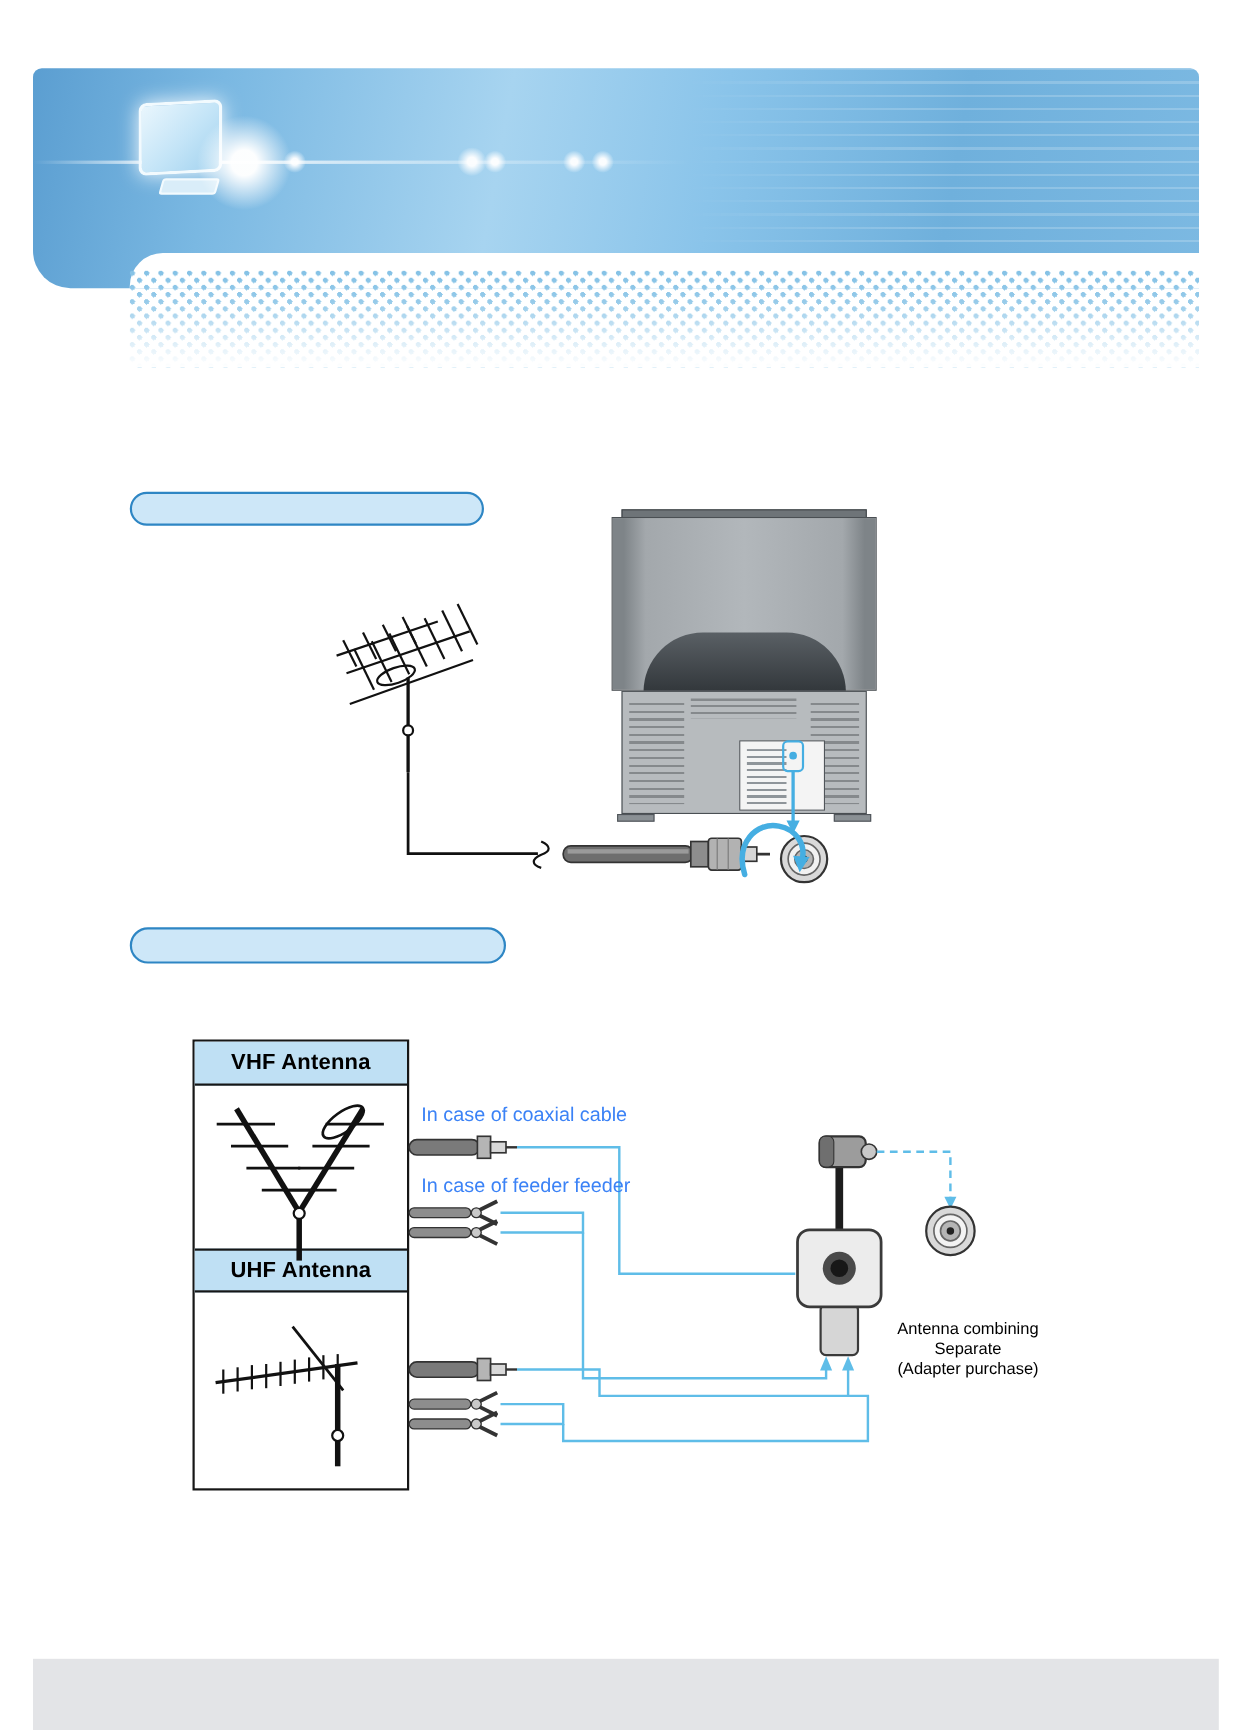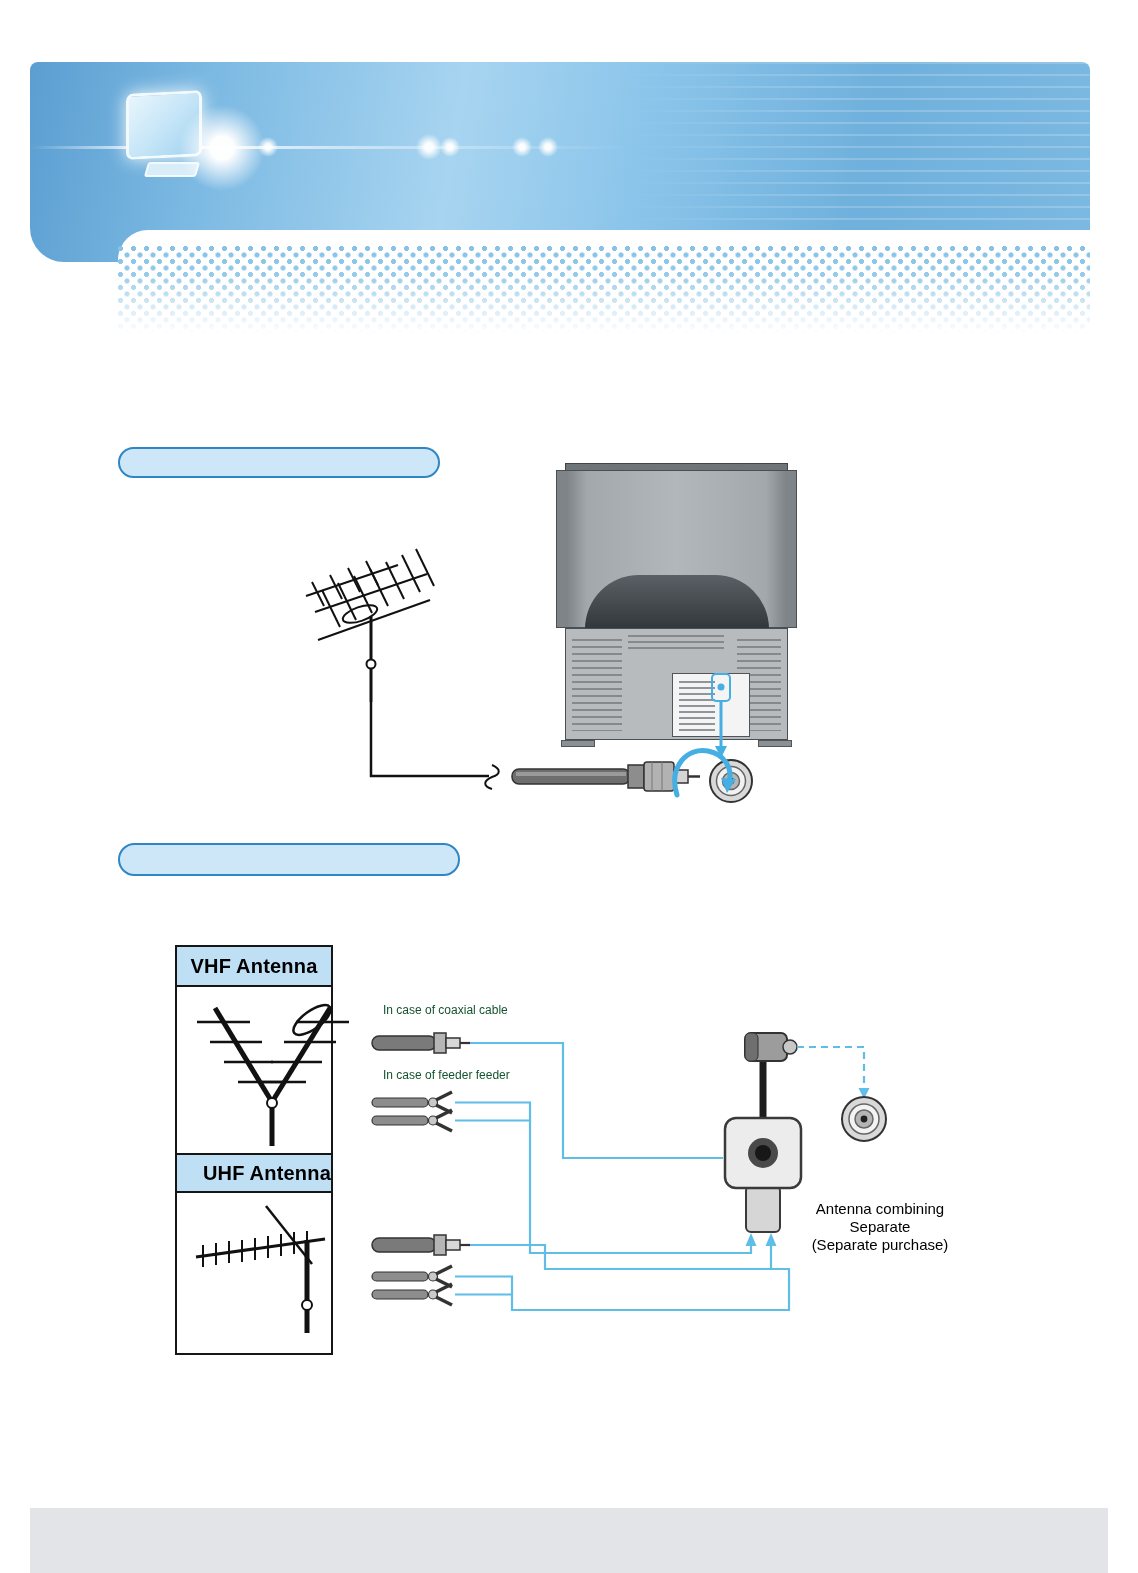--- a/index.html
+++ b/index.html
@@ -97,33 +97,33 @@
   .vents-mid{position:absolute;left:62px;top:6px;width:96px;height:18px;
     background:repeating-linear-gradient(to bottom,#85898c 0 2px,rgba(0,0,0,0) 2px 6px);}
   .tvr-panel{position:absolute;left:106px;top:44px;width:78px;height:64px;background:#f4f4f4;border:1.5px solid #50555a;}
   .panel-rows{position:absolute;left:6px;top:7px;width:36px;height:50px;
     background:repeating-linear-gradient(to bottom,#8f959a 0 2px,rgba(0,0,0,0) 2px 6px);}
   .tvr-foot{position:absolute;top:277px;width:34px;height:7px;background:#8a9094;border:1px solid #50555a;}
   .foot-l{left:8px;} .foot-r{right:8px;}
 
   
   .antenna-box{
-    position:absolute;left:175px;top:945px;width:158px;height:410px;
+    position:absolute;left:175px;top:945px;width:197px;height:410px;
     border:2.5px solid #161616;background:#fff;
   }
   .abox-header{
     position:absolute;left:0;right:0;height:40px;background:#bfe0f4;
     display:flex;align-items:center;justify-content:center;
     font-size:20px;font-weight:bold;letter-spacing:.2px;
   }
   .abh1{top:0;border-bottom:2.5px solid #161616;}
-  .abh2{top:206px;border-top:2.5px solid #161616;border-bottom:2.5px solid #161616;justify-content:flex-end;}
-
-  
-  .label{position:absolute;font-size:12px;color:#14532d;z-index:20;}
+  .abh2{top:188px;border-top:2.5px solid #161616;border-bottom:2.5px solid #161616;}
+
+  
+  .label{position:absolute;font-size:18px;color:#3b82f6;z-index:20;}
   .coax-label{left:383px;top:1003px;}
   .feeder-label{left:383px;top:1068px;}
   .adapter-caption{
     position:absolute;left:785px;top:1200px;width:190px;z-index:20;
     text-align:center;font-size:15px;line-height:1.2;color:#000;
   }
 
   
   .footer-band{position:absolute;left:30px;top:1508px;width:1078px;height:65px;background:#e3e4e7;}
 
@@ -180,21 +180,21 @@
       <span>UHF Antenna</span>
     </div>
   </div>
 
   <div class="label coax-label">In case of coaxial cable</div>
   <div class="label feeder-label">In case of feeder feeder</div>
 
   <div class="adapter-caption">
     <div>Antenna combining</div>
     <div>Separate</div>
-    <div>(Separate purchase)</div>
+    <div>(Adapter purchase)</div>
   </div>
 
   <div class="footer-band"></div>
 
   <svg class="art" viewBox="0 0 1138 1573" xmlns="http://www.w3.org/2000/svg">
 
     <g stroke="#111" fill="none" stroke-width="2">
       <line x1="315" y1="612" x2="427" y2="574"></line>
       <line x1="318" y1="640" x2="430" y2="600"></line>
       <line x1="322" y1="590" x2="340" y2="627"></line>

